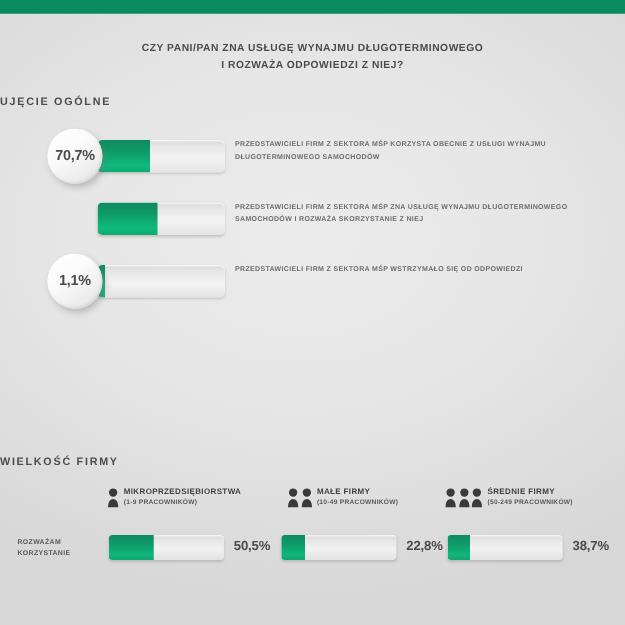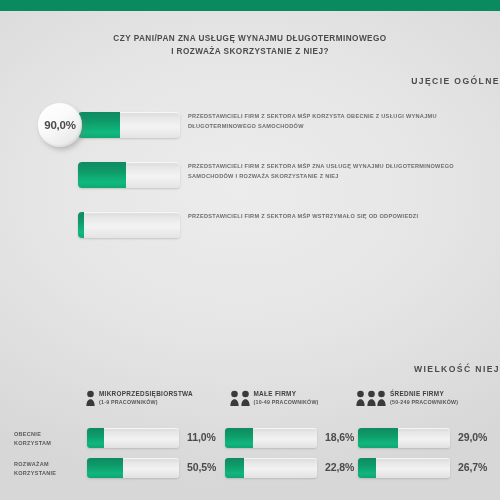--- a/index.html
+++ b/index.html
@@ -41,21 +41,21 @@
     font-weight: bold;
     letter-spacing: 0.45px;
     line-height: 12.5px;
     color: #4b4b4b;
   }
 
   .section-title {
     position: absolute;
     left: 0;
     width: 500px;
-    text-align: right;
+    text-align: left;
     font-size: 8.6px;
     font-weight: bold;
     letter-spacing: 1.4px;
     color: #4b4b4b;
   }
   .section-title.general { top: 76px; }
   .section-title.size    { top: 364px; }
 
   
   .general-rows {
@@ -231,56 +231,59 @@
 </style>
 </head>
 <body>
 
 <div class="infographic">
 
   <div class="top-band"></div>
 
   <div class="main-title">
     <div>CZY PANI/PAN ZNA USŁUGĘ WYNAJMU DŁUGOTERMINOWEGO</div>
-    <div>I ROZWAŻA SKORZYSTANIE Z NIEJ?</div>
+    <div>I ROZWAŻA ODPOWIEDZI Z NIEJ?</div>
   </div>
 
   <div class="section-title general">UJĘCIE OGÓLNE</div>
 
   <div class="general-rows">
 
     <div class="gen-row">
       <div class="badge">
-        <span class="badge-val">90,0%</span>
+        <span class="badge-val">70,7%</span>
       </div>
       <div class="gen-track">
         <div class="gen-fill" style="width:42px"></div>
       </div>
       <div class="gen-desc">PRZEDSTAWICIELI FIRM Z SEKTORA MŚP KORZYSTA OBECNIE Z USŁUGI WYNAJMU DŁUGOTERMINOWEGO SAMOCHODÓW</div>
     </div>
 
     <div class="gen-row">
       <div class="gen-track">
         <div class="gen-fill" style="width:48px"></div>
       </div>
       <div class="gen-desc">PRZEDSTAWICIELI FIRM Z SEKTORA MŚP ZNA USŁUGĘ WYNAJMU DŁUGOTERMINOWEGO SAMOCHODÓW I ROZWAŻA SKORZYSTANIE Z NIEJ</div>
     </div>
 
 
 
     <div class="gen-row">
+      <div class="badge">
+        <span class="badge-val">1,1%</span>
+      </div>
       <div class="gen-track">
         <div class="gen-fill" style="width:6px"></div>
       </div>
       <div class="gen-desc">PRZEDSTAWICIELI FIRM Z SEKTORA MŚP WSTRZYMAŁO SIĘ OD ODPOWIEDZI</div>
     </div>
 
   </div>
 
-  <div class="section-title size">WIELKOŚĆ NIEJ</div>
+  <div class="section-title size">WIELKOŚĆ FIRMY</div>
 
   <div class="cat-headers">
 
     <div class="cat micro">
       <span class="ppl">
         <svg width="9" height="16" viewBox="0 0 9 16">
           <circle cx="4.5" cy="4" r="3.3" fill="#3a3a3a"></circle>
           <path d="M0.4 16 C0.4 11.4 2.2 9.2 4.5 9.2 C6.8 9.2 8.6 11.4 8.6 16 Z" fill="#3a3a3a"></path>
         </svg>
       </span>
@@ -325,44 +328,20 @@
       <span class="cat-text">
         <span class="cat-name">ŚREDNIE FIRMY</span>
         <span class="cat-sub">(50-249 PRACOWNIKÓW)</span>
       </span>
     </div>
 
   </div>
 
   <div class="size-rows">
 
-    <div class="size-row">
-      <div class="row-label">
-        <div>OBECNIE</div>
-        <div>KORZYSTAM</div>
-      </div>
-      <div class="cell c0">
-        <div class="sm-track">
-          <div class="sm-fill" style="width:17px"></div>
-        </div>
-        <span class="sm-val">11,0%</span>
-      </div>
-      <div class="cell c1">
-        <div class="sm-track">
-          <div class="sm-fill" style="width:28px"></div>
-        </div>
-        <span class="sm-val">18,6%</span>
-      </div>
-      <div class="cell c2">
-        <div class="sm-track">
-          <div class="sm-fill" style="width:40px"></div>
-        </div>
-        <span class="sm-val">29,0%</span>
-      </div>
-    </div>
 
     <div class="size-row">
       <div class="row-label">
         <div>ROZWAŻAM</div>
         <div>KORZYSTANIE</div>
       </div>
       <div class="cell c0">
         <div class="sm-track">
           <div class="sm-fill" style="width:36px"></div>
         </div>
@@ -371,19 +350,19 @@
       <div class="cell c1">
         <div class="sm-track">
           <div class="sm-fill" style="width:19px"></div>
         </div>
         <span class="sm-val">22,8%</span>
       </div>
       <div class="cell c2">
         <div class="sm-track">
           <div class="sm-fill" style="width:18px"></div>
         </div>
-        <span class="sm-val">26,7%</span>
+        <span class="sm-val">38,7%</span>
       </div>
     </div>
 
   </div>
 
 </div>
 
 </body></html>

